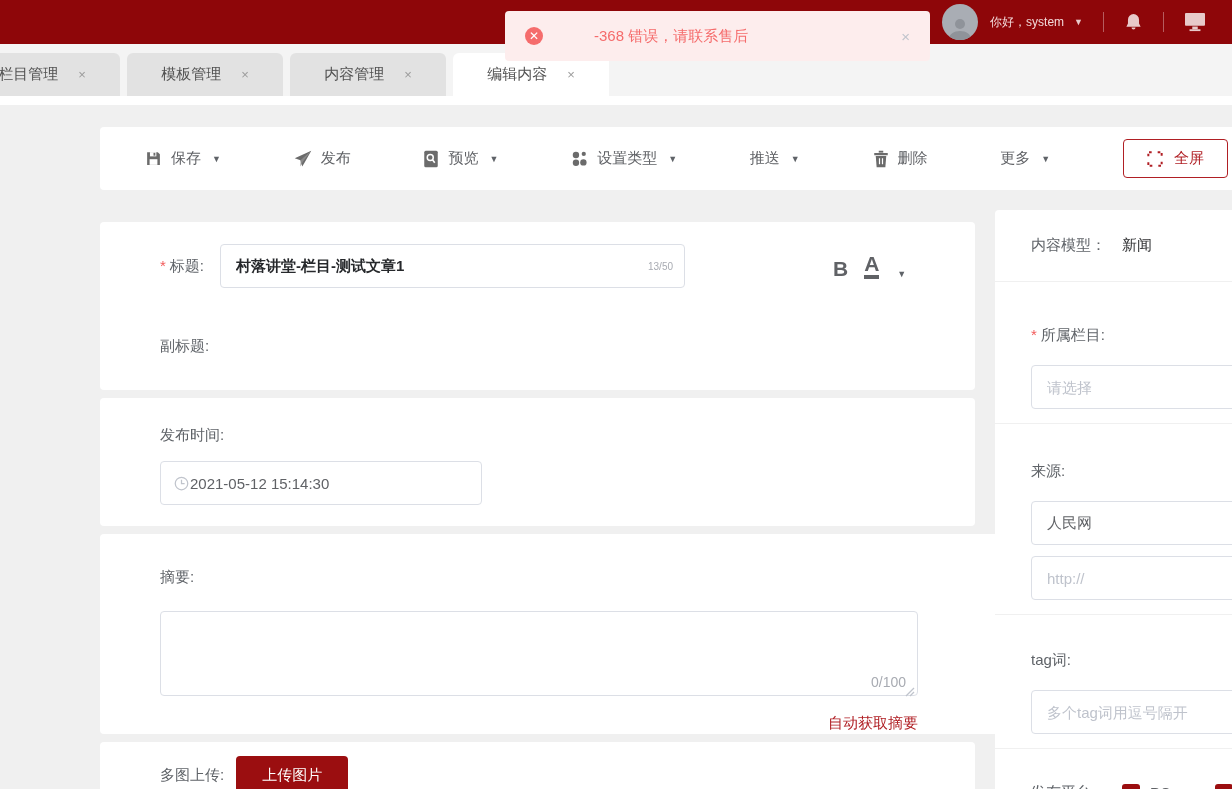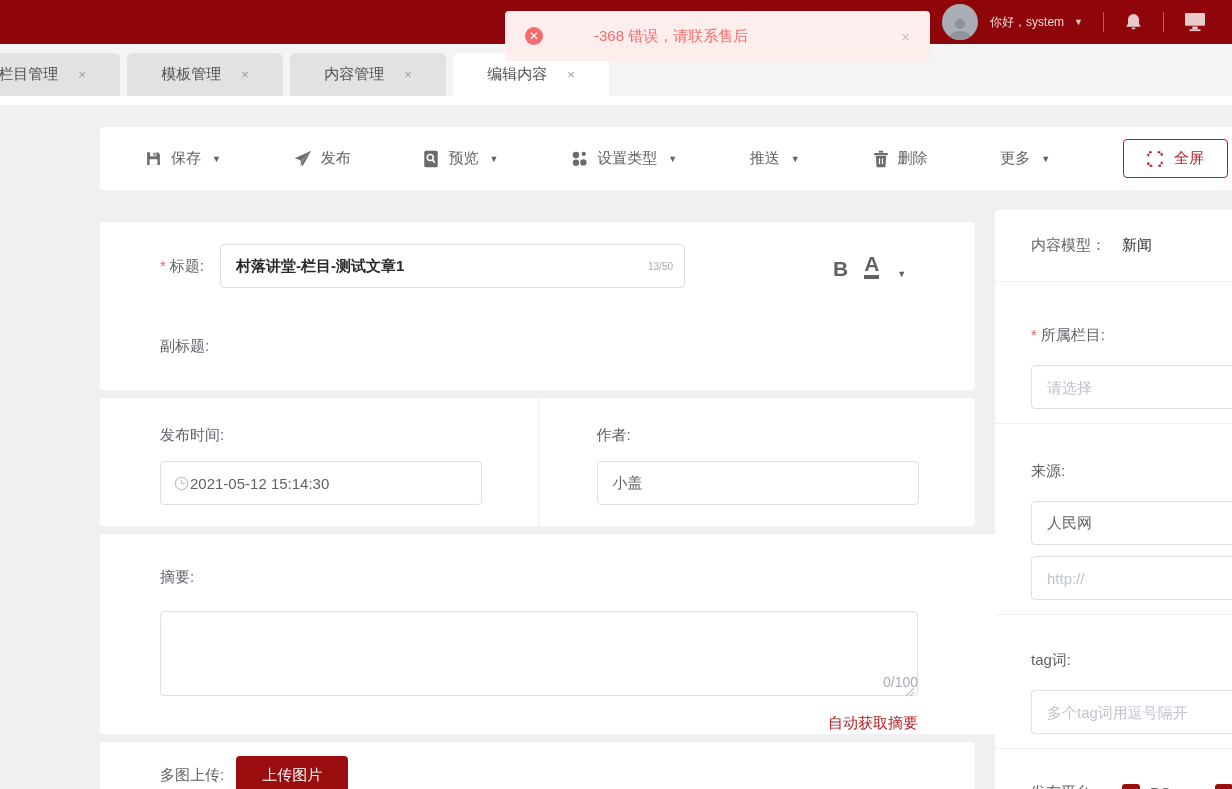--- a/index.html
+++ b/index.html
@@ -58,21 +58,21 @@
   .fmt-a { font-size:21px; font-weight:bold; color:#606266; border-bottom:4px solid #606266; cursor:pointer; line-height:1; padding-bottom:1px; }
 
   .meta-half { width:50%; padding:28px 0 0 60px; }
   .meta-half + .meta-half { border-left:1px solid #f0f0f0; padding-left:58px; }
   .meta-input { margin-top:16px; width:322px; }
   .inp-date { display:flex; align-items:center; gap:1px; padding-left:13px; }
   .inp-date .dt { font-size:15px; color:#606266; }
 
   .summary-ta-wrap { position:relative; margin-top:24px; width:758px; }
   .ta { width:100%; height:85px; border:1px solid #dcdfe6; border-radius:4px; resize:none; outline:none; font-family:inherit; font-size:15px; padding:8px 12px; color:#606266; }
-  .ta-counter { position:absolute; right:0; bottom:10px; color:#a8abb2; font-size:14px; pointer-events:none; }
+  .ta-counter { position:absolute; right:12px; bottom:10px; color:#a8abb2; font-size:14px; pointer-events:none; }
   .ta-resize { position:absolute; right:3px; bottom:3px; pointer-events:none; }
   .auto-link { display:block; text-align:right; margin-top:14px; color:#b01f24; font-size:15px; cursor:pointer; text-decoration:none; }
 
   .btn-upload { margin-left:12px; height:38px; padding:0 26px; background:#9b0e10; color:#fff; border:none; border-radius:4px; font-size:15px; font-family:inherit; cursor:pointer; }
 
   
   .side-sec { border-bottom:1px solid #f0f0f0; padding-left:36px; }
   .sec-model { height:72px; display:flex; align-items:center; }
   .sec-model .val { color:#303133; font-size:15px; margin-left:16px; }
   .sec-cat { padding-top:44px; padding-bottom:14px; }
@@ -225,26 +225,20 @@
   <div class="meta-half">
     <div class="lbl">发布时间:</div>
     <div class="inp inp-date meta-input">
       <svg width="15" height="15" viewBox="0 0 24 24">
         <circle cx="12" cy="12" r="10" fill="none" stroke="#c0c4cc" stroke-width="2"></circle>
         <path d="M12 6v6h5" fill="none" stroke="#c0c4cc" stroke-width="2"></path>
       </svg>
       <span class="dt">2021-05-12 15:14:30</span>
     </div>
   </div>
-  <div class="meta-half">
-    <div class="lbl">作者:</div>
-    <span class="inp-wrap meta-input" style="display:block;">
-      <input class="inp" value="小盖" style="">
-    </span>
-  </div>
 </div>
 
 <div class="card card-summary">
   <div class="lbl">摘要:</div>
   <div class="summary-ta-wrap">
     <textarea class="ta" style=""></textarea>
     <span class="ta-counter">0/100</span>
     <svg class="ta-resize" width="10" height="10" viewBox="0 0 10 10">
       <line x1="1" y1="9" x2="9" y2="1" stroke="#c0c4cc" stroke-width="1.3"></line>
       <line x1="5" y1="9" x2="9" y2="5" stroke="#c0c4cc" stroke-width="1.3"></line>

